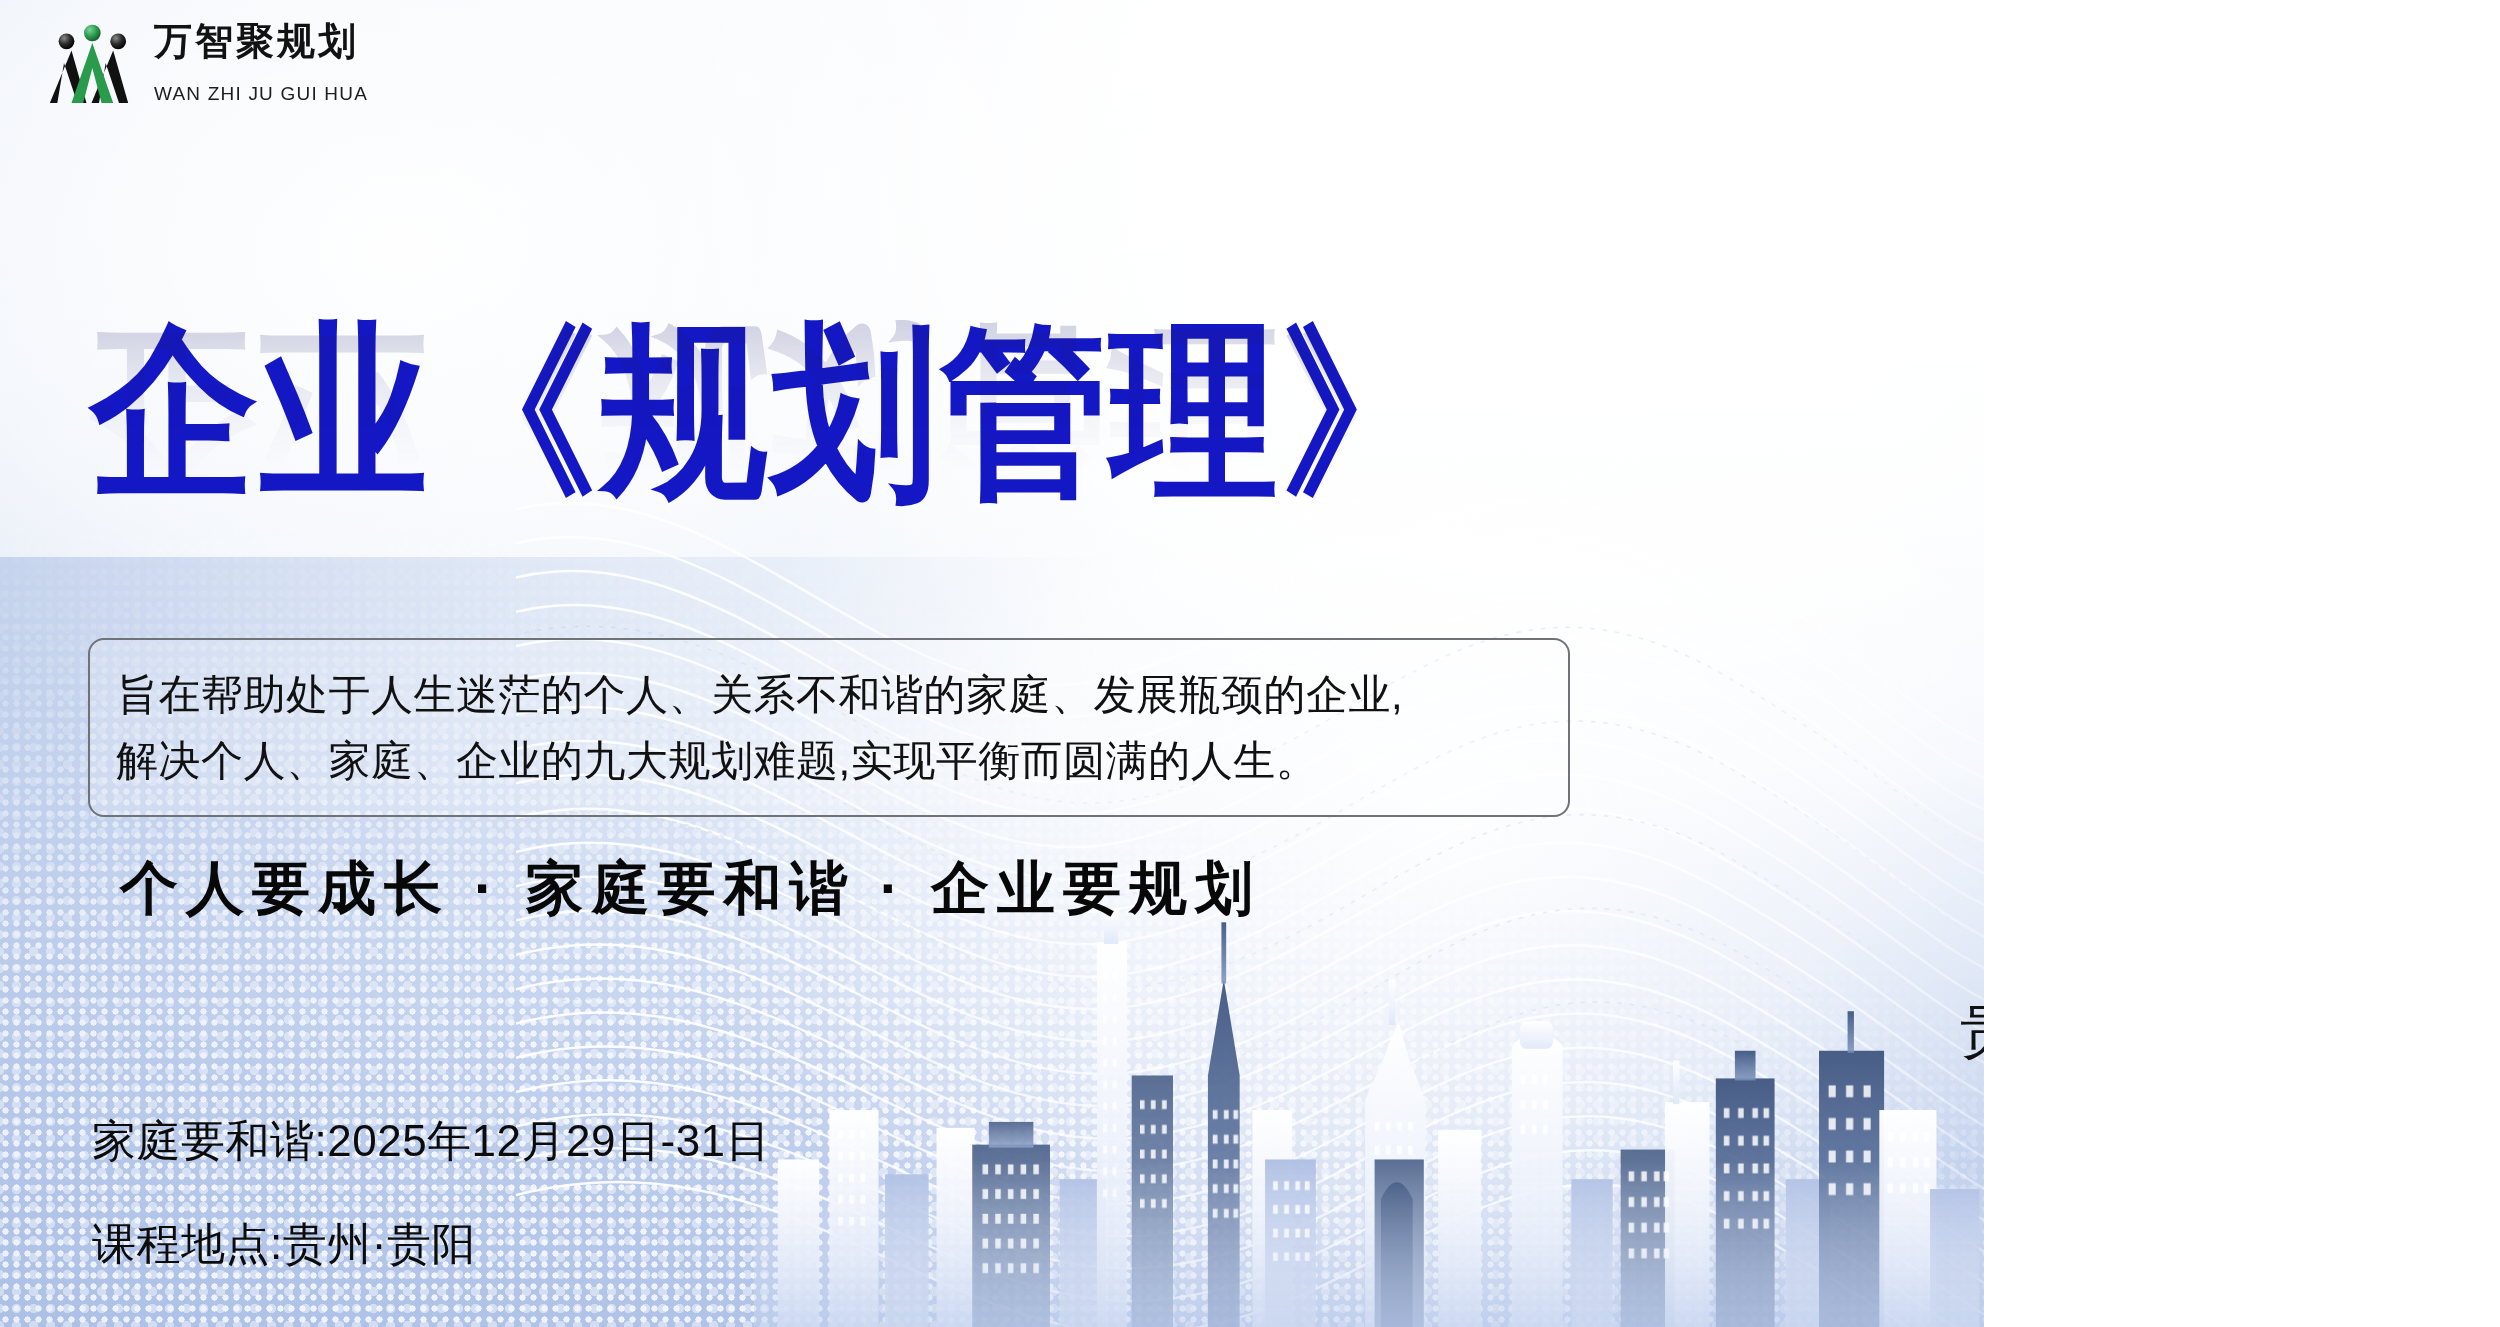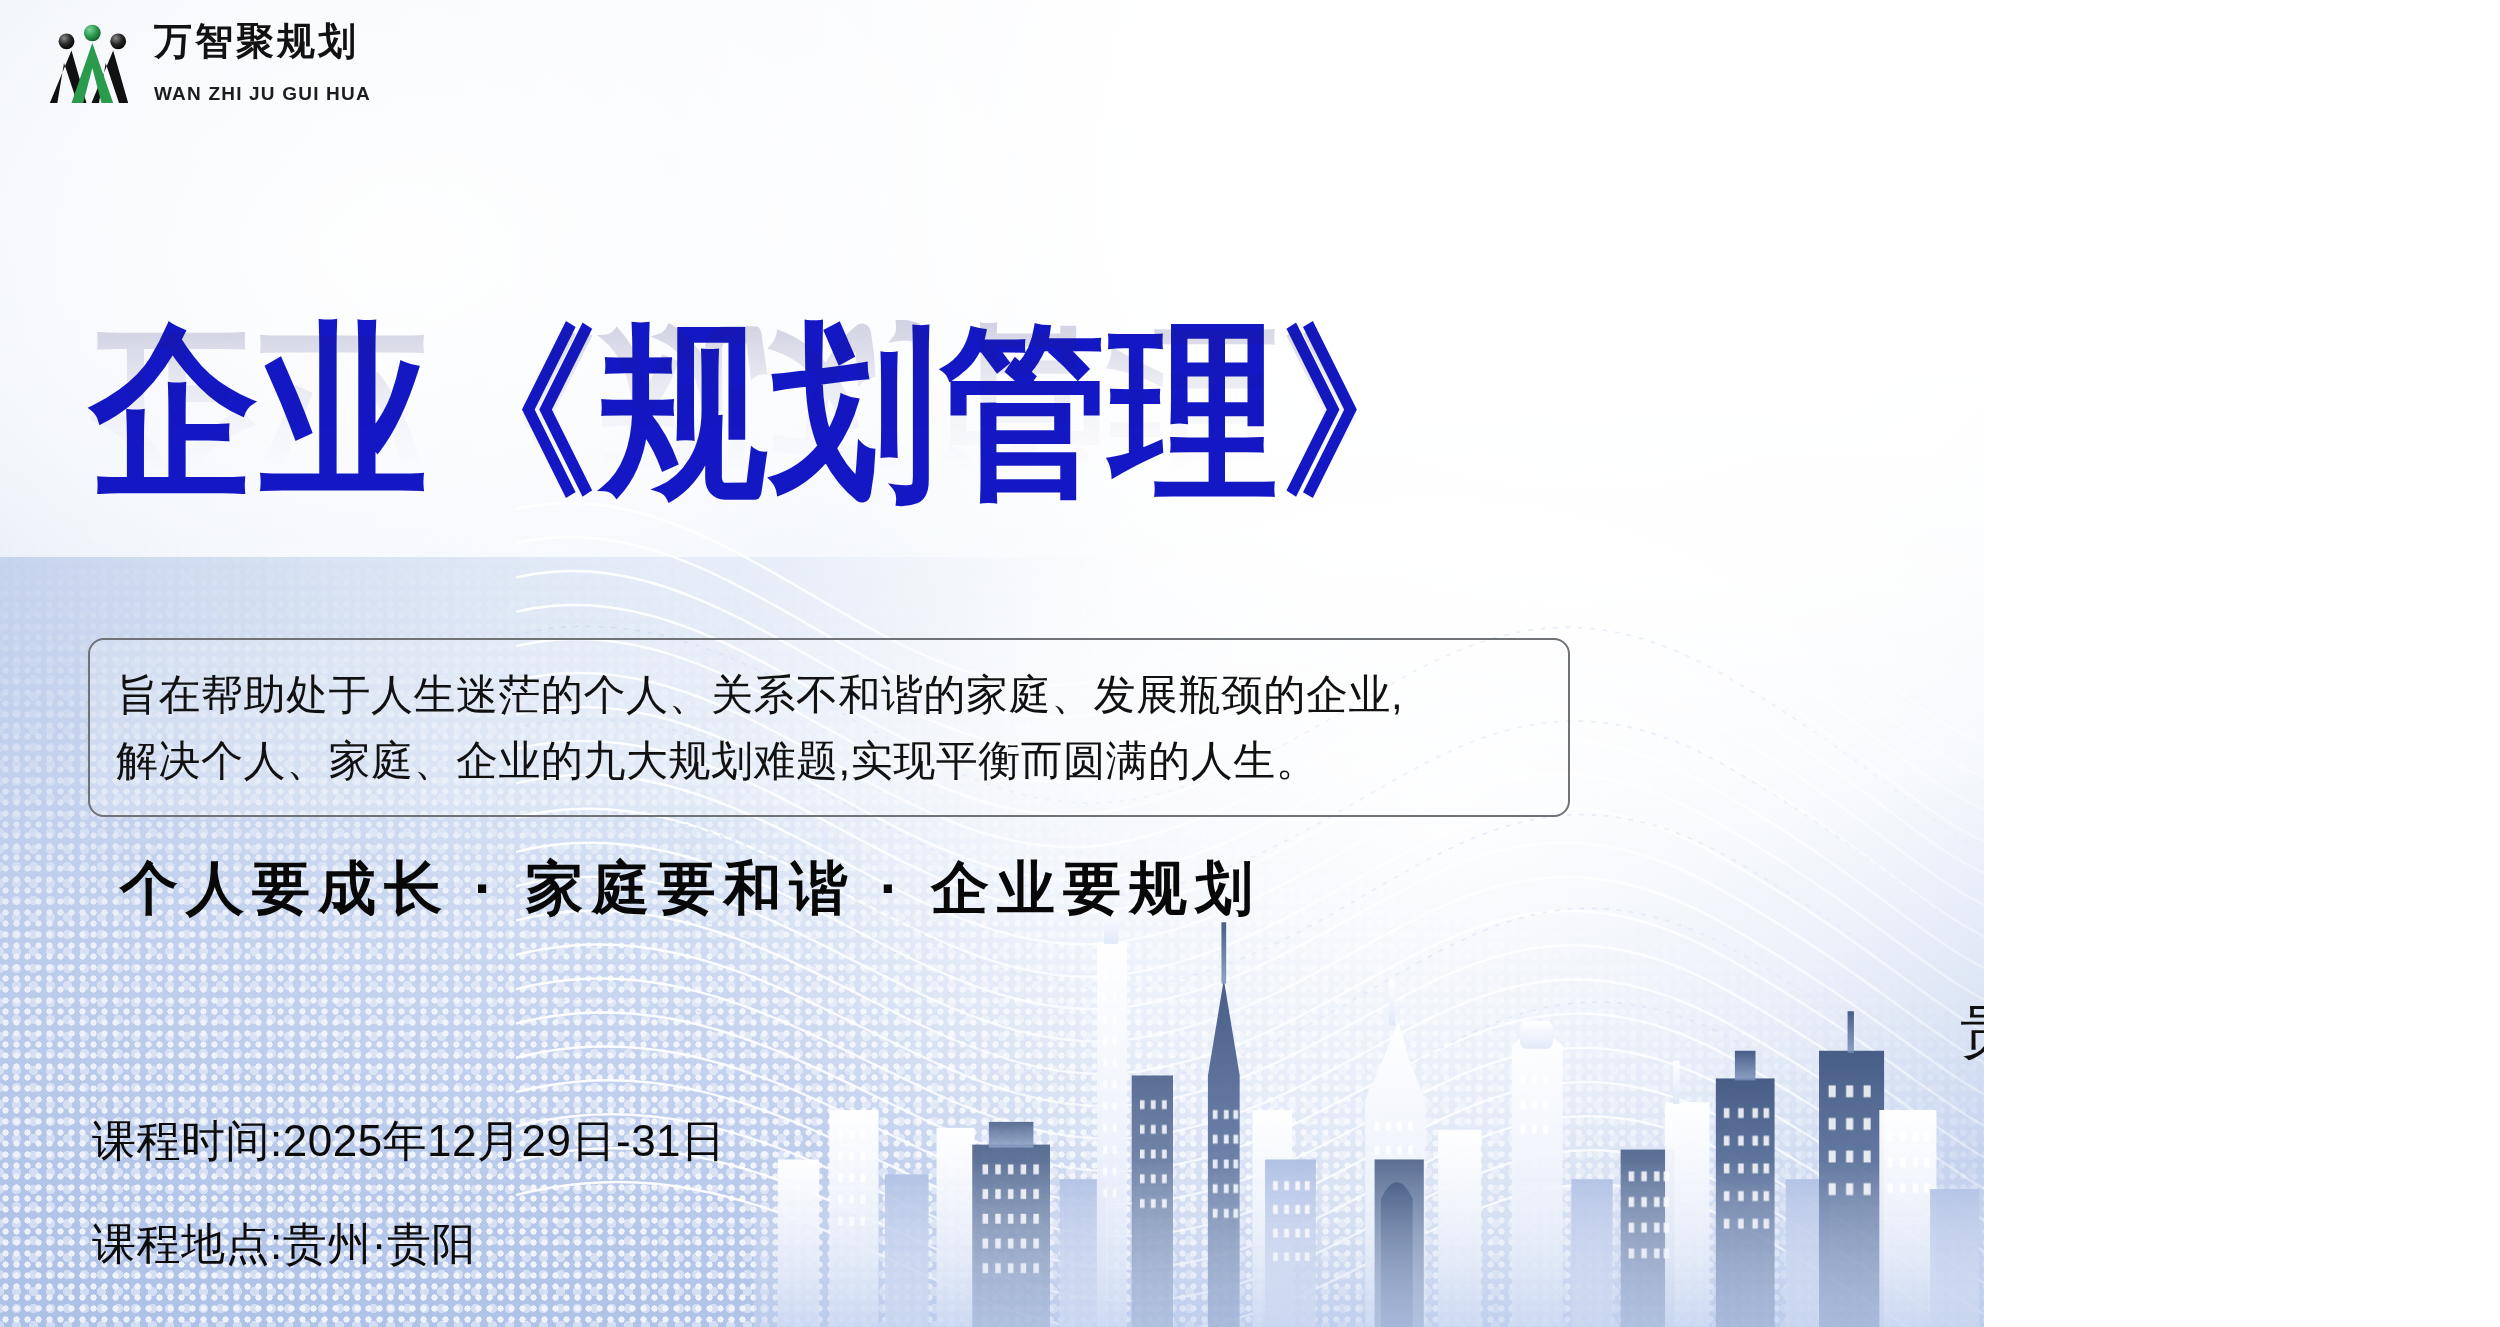--- a/index.html
+++ b/index.html
@@ -106,21 +106,21 @@
   }
   .logo-mark { width:92px; height:80px; flex:none; }
   .logo-mark svg { width:100%; height:100%; display:block; }
   .logo-text { display:flex; flex-direction:column; justify-content:center; gap:2px; }
   .logo-cn {
     font-family:"Liberation Serif","DejaVu Serif",serif;
     font-size:38px; font-weight:700; color:#121212;
     letter-spacing:3px; line-height:1.05; white-space:nowrap;
   }
   .logo-en {
-    font-size:19px; font-weight:700; color:#1d1d1d;
+    font-size:19px; font-weight:400; color:#1d1d1d;
     letter-spacing:1.2px; line-height:1.05; white-space:nowrap;margin-top:20px;
   }
 
   
   .title-wrap { position:absolute; left:90px; top:318px; }
   .main-title {
     font-family:"Liberation Sans","DejaVu Sans",sans-serif;
     font-size:168px; font-weight:700; color:#1417c4;
     letter-spacing:2px; line-height:1.0; white-space:nowrap;
     transform:scaleY(1.12); transform-origin:left top;
@@ -582,21 +582,21 @@
     </div>
 
     <div class="desc-box">
       <div class="desc-line">旨在帮助处于人生迷茫的个人、关系不和谐的家庭、发展瓶颈的企业,</div>
       <div class="desc-line">解决个人、家庭、企业的九大规划难题,实现平衡而圆满的人生。</div>
     </div>
 
     <div class="tagline">个人要成长 · 家庭要和谐 · 企业要规划</div>
 
     <div class="course-info">
-      <div class="course-row">课程时间:2025年12月29日-31日</div>
+      <div class="course-row">家庭要和谐:2025年12月29日-31日</div>
       <div class="course-row">课程地点:贵州·贵阳</div>
     </div>
 
     <div class="location-block">
       <div class="pin-icon">
         <svg viewBox="0 0 84 104" aria-hidden="true">
           <path d="M42 2 C20 2 2 20 2 42 C2 64 28 88 42 102 C56 88 82 64 82 42 C82 20 64 2 42 2 Z" fill="#f7941d"></path>
           <circle cx="42" cy="40" r="13.5" fill="#f7f9fc"></circle>
         </svg>
       </div>

